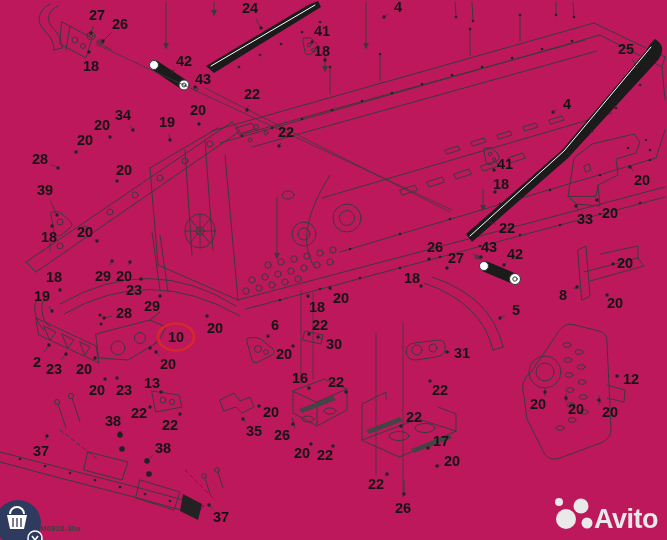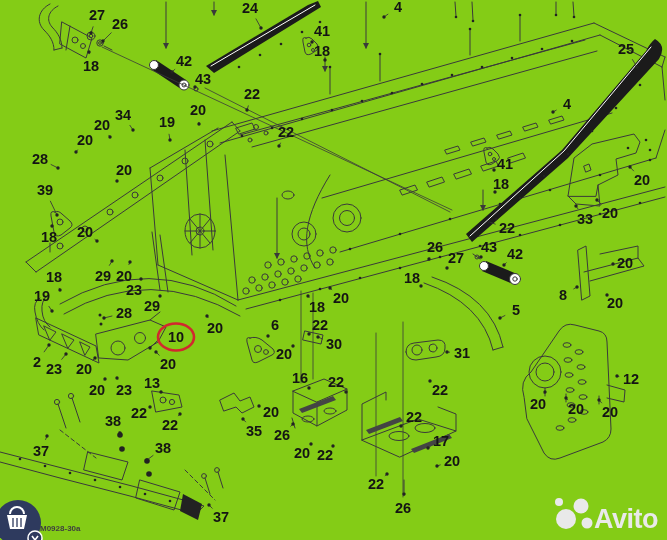--- a/index.html
+++ b/index.html
@@ -1,16 +1,16 @@
 <!DOCTYPE html>
 <html><head>
 <meta charset="utf-8">
 <style>
   html,body{margin:0;padding:0;background:#fff;}
-  .stage{position:relative;width:667px;height:540px;background:#84cc16;overflow:hidden;
+  .stage{position:relative;width:667px;height:540px;background:#be185d;overflow:hidden;
          font-family:"Liberation Sans",sans-serif;text-align:center;}
   svg{position:absolute;left:0;top:0;}
   .callout{font-family:"Liberation Sans",sans-serif;font-weight:bold;font-size:14.5px;fill:#141414;}
   .wm-text{font-family:"Liberation Sans",sans-serif;font-weight:bold;font-size:27px;letter-spacing:-0.5px;}
   .doc-code{font-family:"Liberation Sans",sans-serif;font-weight:bold;font-size:8px;}
 </style>
 </head>
 <body>
 
 <div class="stage">

